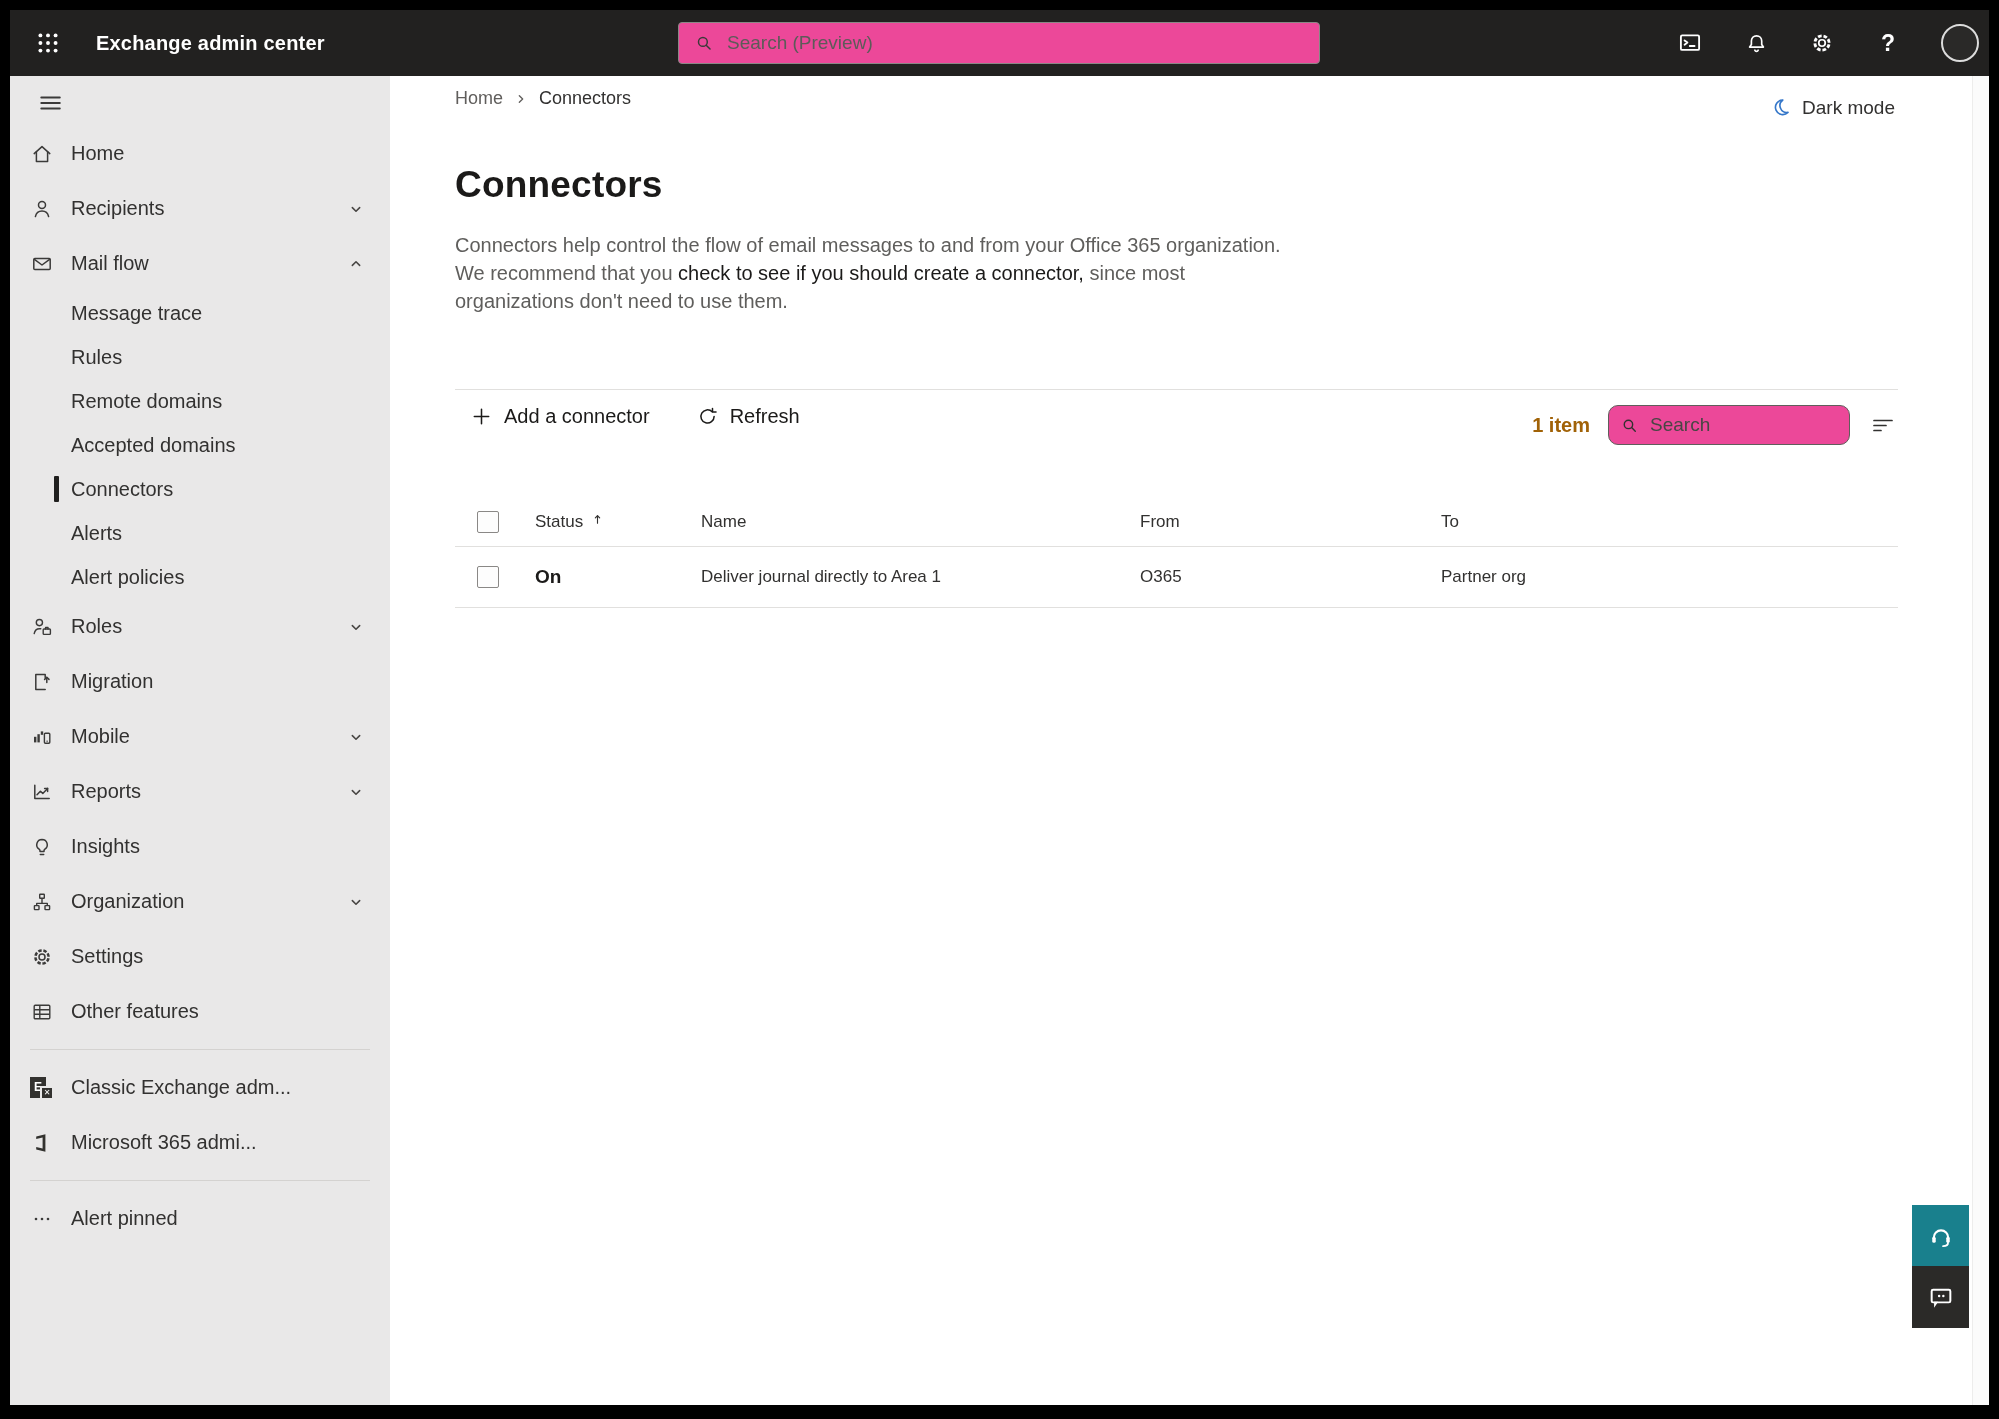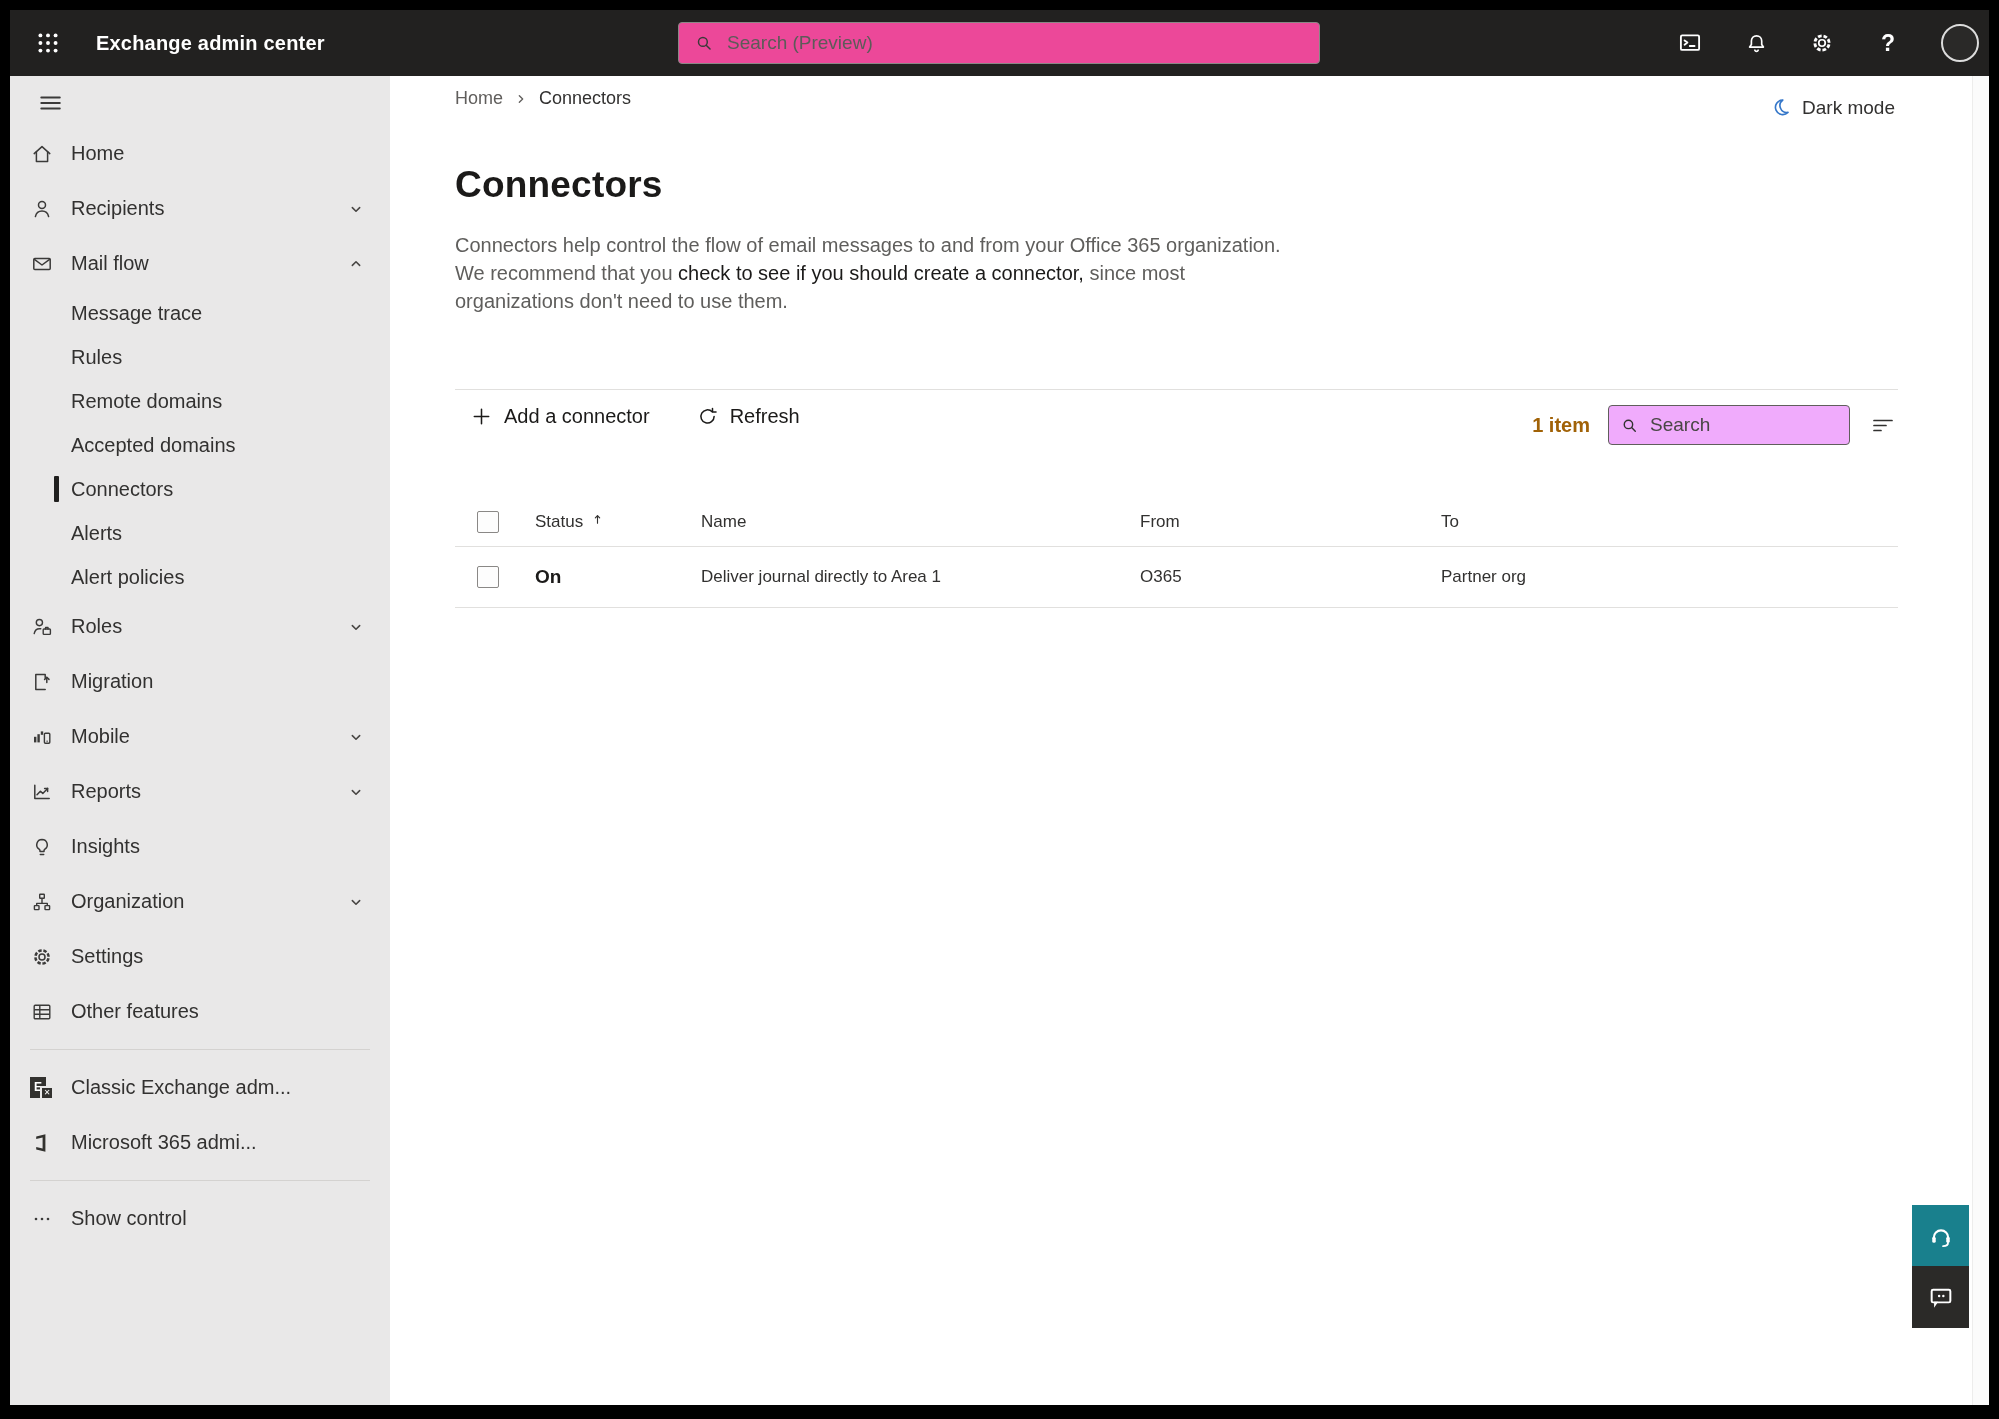--- a/index.html
+++ b/index.html
@@ -49,21 +49,21 @@
   .darkmode-label { font-size:19px; color:#323130; }
   .page-title { position:absolute; left:65px; top:88px; font-size:37px; font-weight:700; color:#1b1a19; letter-spacing:.2px; }
   .page-desc { position:absolute; left:65px; top:155px; width:848px; font-size:20px; line-height:28px; color:#5f5e5c; }
   .page-desc .em { color:#1b1a19; }
   .rule-top { position:absolute; left:65px; right:91px; top:313px; height:1px; background:#e1e0de; }
 
   .toolbar { position:absolute; left:80px; top:329px; height:40px; display:flex; align-items:flex-start; gap:46px; }
   .tool-btn { display:flex; align-items:center; gap:11px; cursor:pointer; font-size:20px; color:#1b1a19; }
   .list-controls { position:absolute; right:91px; top:329px; height:40px; display:flex; align-items:center; }
   .items-count { font-size:20px; font-weight:700; color:#a16207; margin-right:18px; }
-  .list-search { width:242px; height:40px; border:1.3px solid #605e5c; border-radius:4px; background:#f0abfc; display:flex; align-items:center; padding:0 10px; }
+  .list-search { width:242px; height:40px; border:1.3px solid #605e5c; border-radius:10px; background:#ec4899; display:flex; align-items:center; padding:0 10px; }
   .list-search input { border:none; outline:none; background:transparent; font-size:19px; color:#323130; margin-left:10px; width:100%; font-family:inherit; }
   .list-search input::placeholder { color:#484644; opacity:1; }
   .filter-btn { width:30px; height:30px; margin-left:18px; display:flex; align-items:center; justify-content:center; cursor:pointer; }
 
   .table { position:absolute; left:65px; right:91px; top:421px; }
   .trow { display:grid; grid-template-columns:58px 166px 439px 301px 1fr; align-items:center; padding-left:22px; }
   .thead { height:50px; border-bottom:1px solid #e1e0de; font-size:17px; color:#323130; }
   .tbody-row { height:61px; border-bottom:1px solid #e1e0de; font-size:17px; color:#323130; }
   .checkbox { width:22px; height:22px; border:1px solid #8a8886; border-radius:2px; background:#fdfdfd; cursor:pointer; }
   .col-status-head { display:flex; align-items:flex-start; gap:7px; }
@@ -350,21 +350,21 @@
       <div class="nav-item">
         <span class="nicon">
           <svg width="24" height="24" viewBox="0 0 24 24">
             <g fill="#3b3a39">
                 <circle cx="6" cy="12" r="1.3"></circle>
                 <circle cx="12" cy="12" r="1.3"></circle>
                 <circle cx="18" cy="12" r="1.3"></circle>
               </g>
           </svg>
         </span>
-        <span class="nlabel">Show control</span>
+        <span class="nlabel">Alert pinned</span>
       </div>
     </div>
 
     <div class="main">
       <div class="scroll-strip"></div>
 
       <div class="breadcrumb">
         <span class="crumb-home">Home</span>
         <span class="crumb-sep">
           <svg width="16" height="16" viewBox="0 0 24 24" fill="none" stroke="#605e5c" stroke-width="2" stroke-linecap="round" stroke-linejoin="round">

